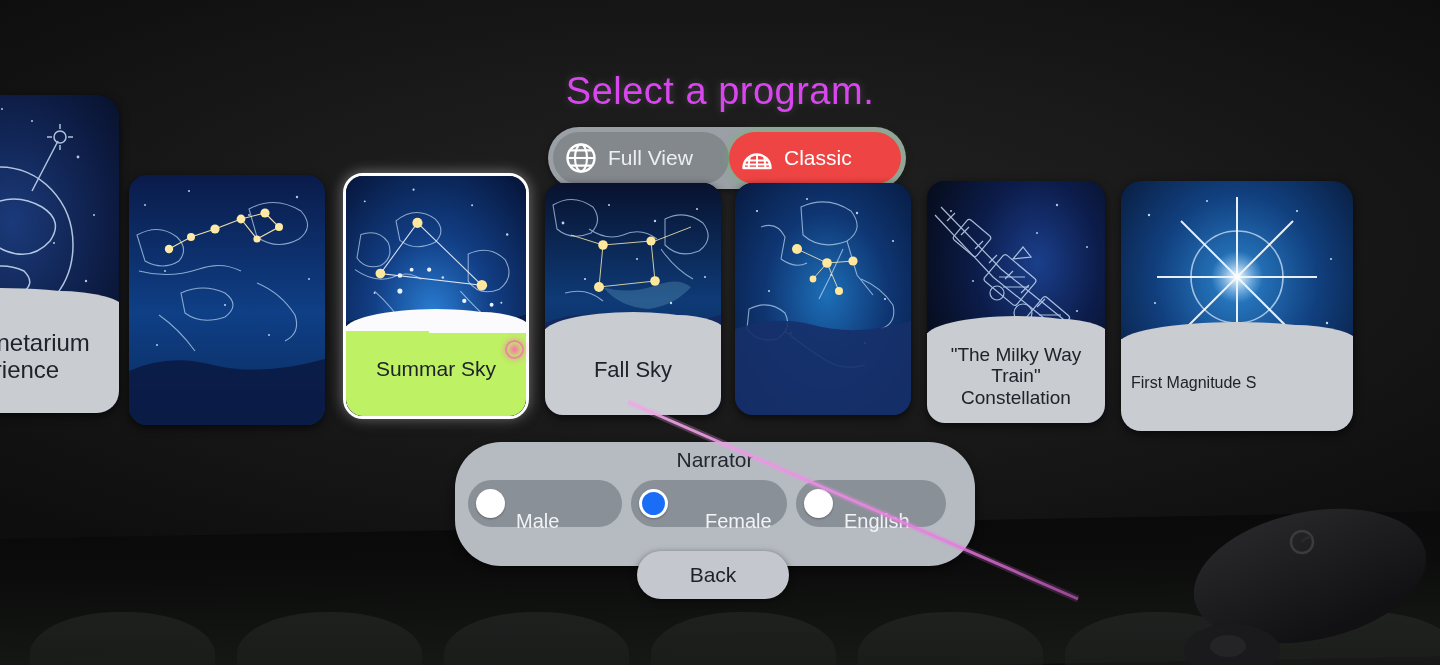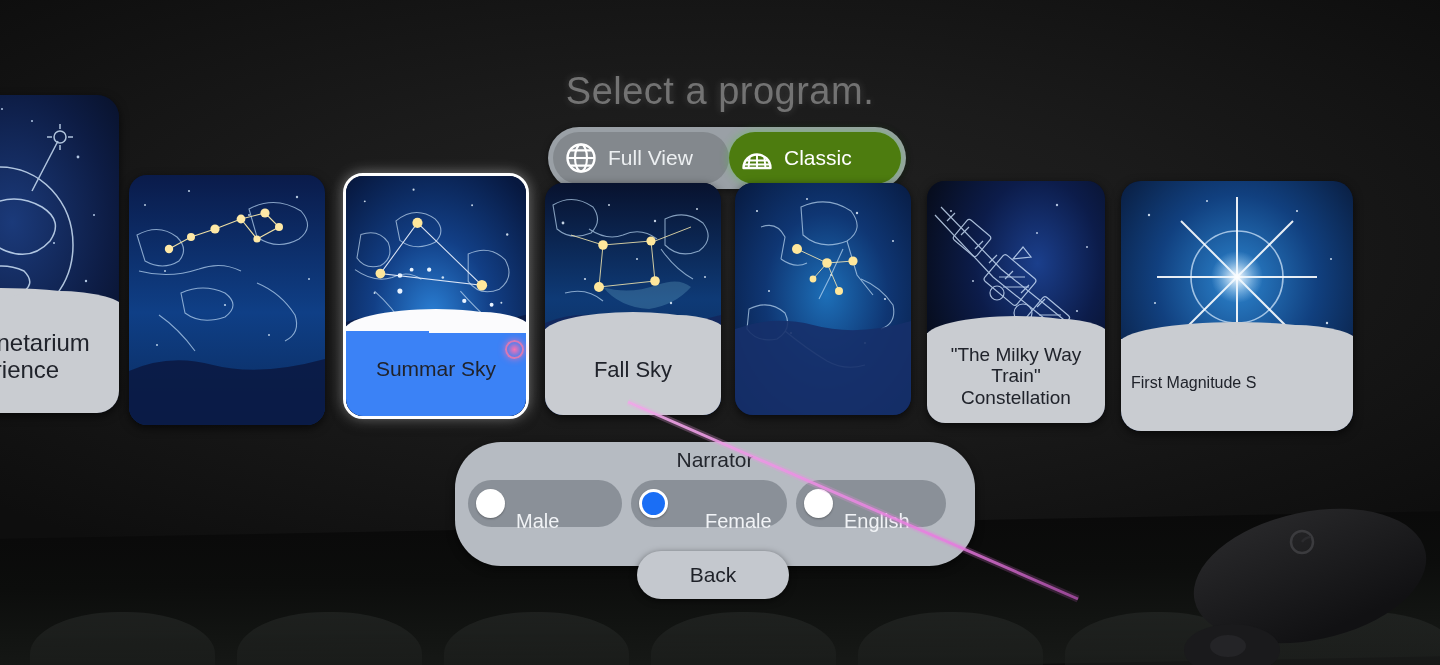--- a/index.html
+++ b/index.html
@@ -28,37 +28,37 @@
   }
   #seat-row i {
     display:block; width:185px; height:70px; flex:0 0 auto;
     background:linear-gradient(180deg,#2a2d2b,#1a1c1a);
     border-radius:48% 48% 6px 6px / 60% 60% 6px 6px;
   }
 
   
   #headline {
     position:absolute; top:70px; left:0; right:0; text-align:center;
-    font-size:38px; font-weight:400; color:#737373;
+    font-size:38px; font-weight:400; color:#d946ef;
     letter-spacing:.5px; text-shadow:0 0 8px rgba(255,255,255,.18);
   }
 
   
   #view-toggle {
     position:absolute; top:127px; left:548px;
     width:358px; height:62px; border-radius:31px;
     background:#9aa0a6; box-shadow:0 2px 6px rgba(0,0,0,.5);
     display:flex; align-items:center; padding:5px;
   }
   .seg {
     height:52px; border-radius:26px; display:flex; align-items:center;
     gap:10px; padding:0 18px 0 11px; cursor:pointer;
   }
   .seg.inactive { background:#83888d; width:178px; }
-  .seg.active   { background:#4d7c0f; width:174px;
+  .seg.active   { background:#ef4444; width:174px;
                   box-shadow:0 0 10px rgba(76,209,55,.45); }
   .seg-label { font-size:21px; color:#ffffff; white-space:nowrap; }
   .seg.inactive .seg-label { color:#eceff1; }
   .globe-ico, .dome-ico { width:34px; height:34px; flex:0 0 auto; }
 
   
   #card-rail {
     position:absolute; top:95px; left:-118px;
     width:1660px; height:340px;
     display:flex; align-items:flex-start;
@@ -90,21 +90,21 @@
     background:#c9ccd1; border-radius:50% 50% 0 0 / 90% 90% 0 0;
   }
   .plate span { position:relative; z-index:2; }
 
   
   .card.selected {
     width:186px; height:246px; border-radius:20px;
     border:3px solid #ffffff; background:#0a1430;
     box-shadow:0 0 14px rgba(255,255,255,.45), 0 4px 12px rgba(0,0,0,.7);
   }
-  .card.selected .plate { background:#3b82f6; height:90px; }
+  .card.selected .plate { background:#bef264; height:90px; }
   .card.selected .plate .wave,
   .card.selected .plate .wave::after { background:#fbfbfd; }
 
   
   #slot0 { width:237px; }
   #slot0 .card { width:237px; height:318px; border-radius:22px; margin-top:0; }
   #slot0 .plate { height:108px; font-size:24px; }
   #slot1 { width:196px; margin-left:10px; }
   #slot1 .card { width:196px; height:250px; margin-top:80px; }
   #slot1 .plate { height:92px; font-size:23px; }

